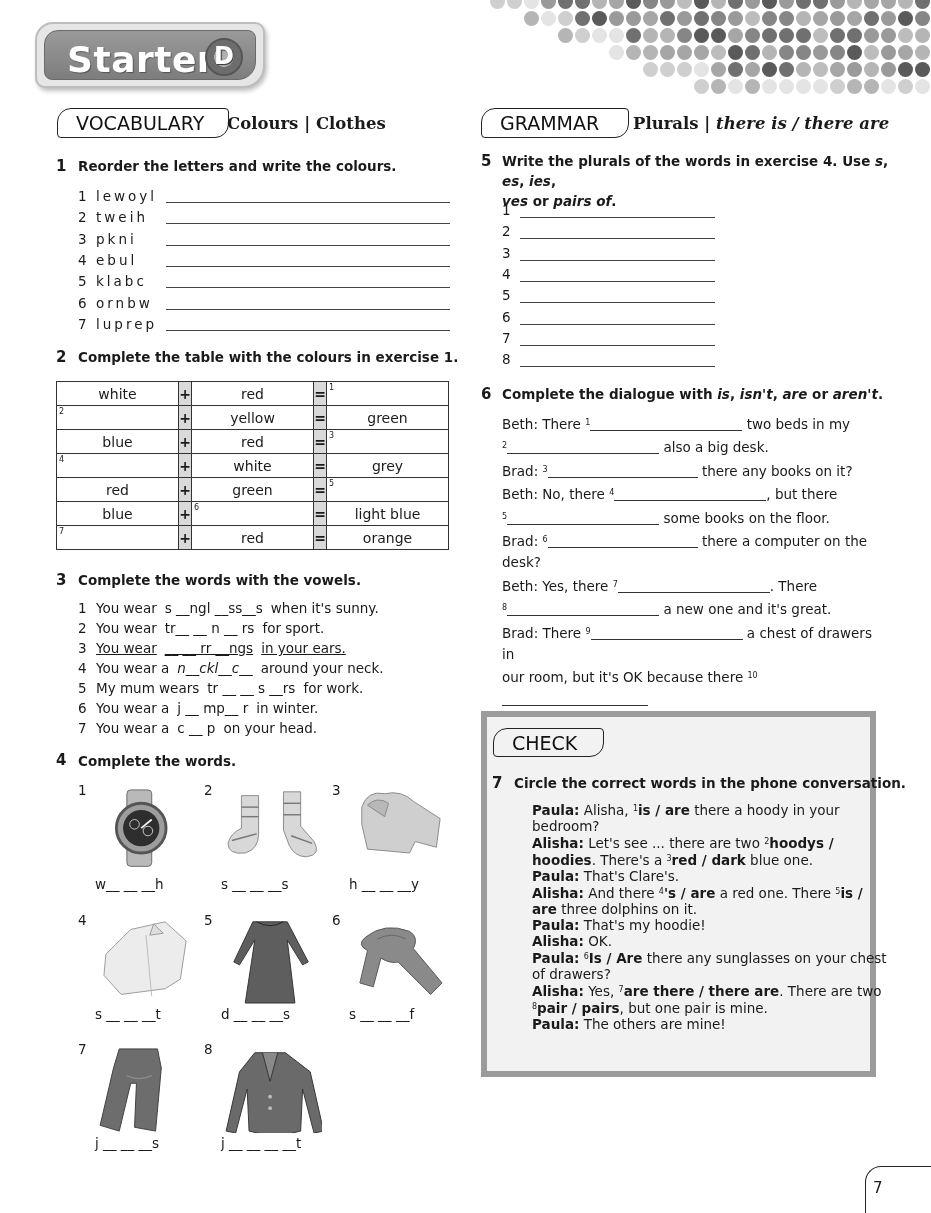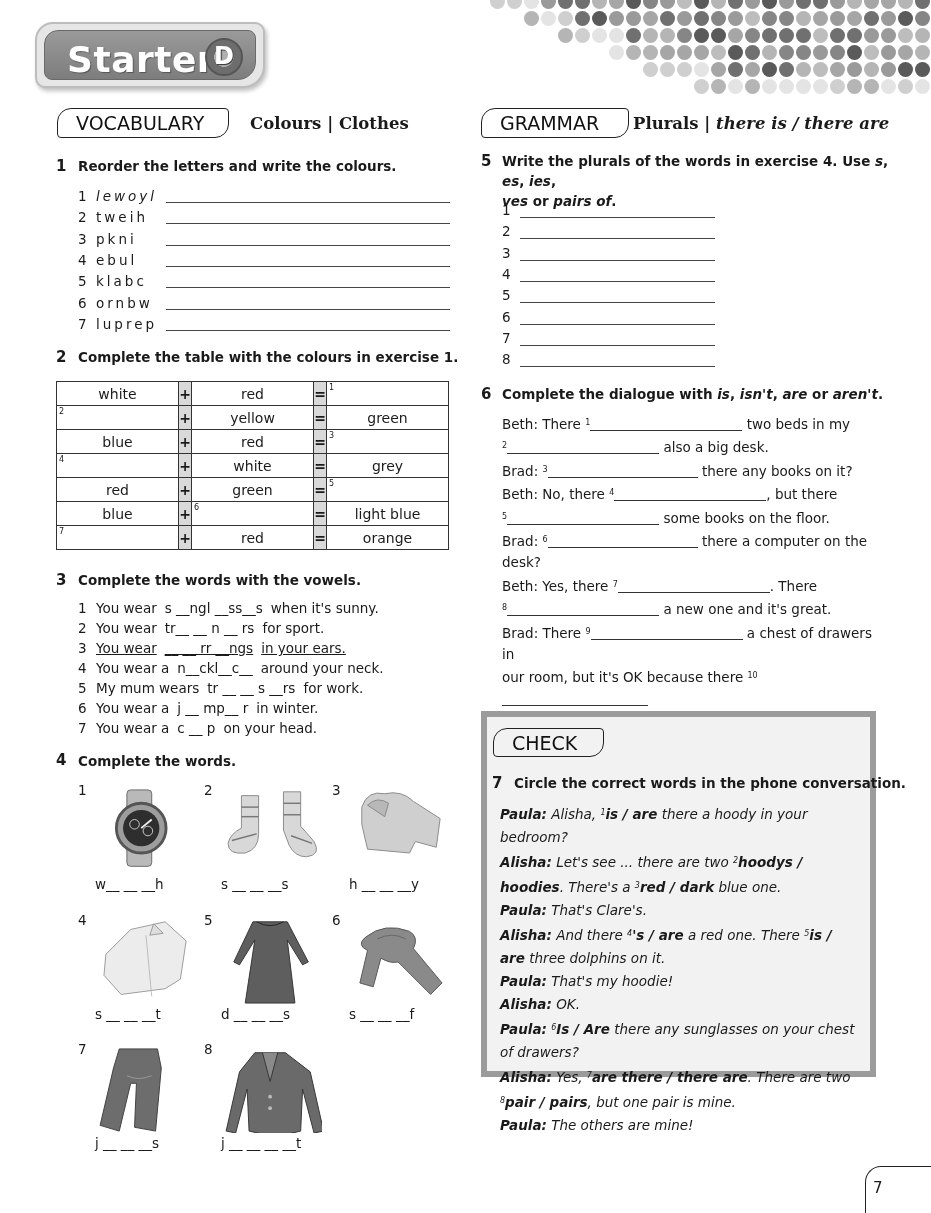--- a/index.html
+++ b/index.html
@@ -45,21 +45,21 @@
   .pnum { position: absolute; font-size: 13.5px; }
   .pword { position: absolute; font-size: 13.5px; white-space: nowrap; }
 
   
   .dlg { position: absolute; font-size: 13.5px; line-height: 21.4px; }
   .dlg sup { font-size: 8px; vertical-align: 4px; }
   .blank { display: inline-block; border-bottom: 1.3px solid #333; height: 14px; vertical-align: -2px; }
 
   
   .check { position: absolute; left: 481px; top: 711px; width: 395px; height: 366px; background: #f2f2f2; border: 6px solid #9b9b9b; }
-  .check-dlg { position: absolute; left: 500px; top: 801px; width: 360px; font-size: 13.5px; line-height: 23px; font-style: italic; }
+  .check-dlg { position: absolute; left: 532px; top: 801px; width: 360px; font-size: 13.5px; line-height: 16px; }
   .check-dlg b { font-weight: bold; }
   .check-dlg sup { font-size: 8px; vertical-align: 4px; }
 
   .page-tab { position: absolute; left: 865px; top: 1166px; width: 70px; height: 60px; border-left: 1.5px solid #222; border-top: 1.5px solid #222; border-radius: 16px 0 0 0; }
   .page-num { position: absolute; left: 873px; top: 1179px; font-size: 15px; }
 </style>
 </head>
 <body>
 
 <div id="halftone">
@@ -192,34 +192,34 @@
     <span class="starter-text">Starter</span>
     <div class="starter-disc">
       <span>D</span>
     </div>
   </div>
 </div>
 
 <div class="tag" style="left:57px; top:108px; width:172px;">
   <span>VOCABULARY</span>
 </div>
-<div class="tag-sub" style="left:250px; top:114px;">Colours | Clothes</div>
+<div class="tag-sub" style="left:227px; top:114px;">Colours | Clothes</div>
 
 <div class="tag" style="left:481px; top:108px; width:148px;">
   <span>GRAMMAR</span>
 </div>
 <div class="tag-sub" style="left:633px; top:114px;">
   <span>Plurals | </span><i>there is / there are</i>
 </div>
 
 <div class="ex-num" style="left:56px; top:157px;">1</div>
 <div class="ex-title" style="left:78px; top:156px;">Reorder the letters and write the colours.</div>
 <div id="ex1-list">
     <span class="row" style="left:78px; top:188px;">1</span>
-    <span class="row letters" style="left:96px; top:188px;font-style:italic;">lewoyl</span>
+    <span class="row letters" style="left:96px; top:188px;">lewoyl</span>
     <div class="line" style="left:166px; top:202px; width:284px;"></div>
     <span class="row" style="left:78px; top:209.3px;">2</span>
     <span class="row letters" style="left:96px; top:209.3px;">tweih</span>
     <div class="line" style="left:166px; top:223.3px; width:284px;"></div>
     <span class="row" style="left:78px; top:230.6px;">3</span>
     <span class="row letters" style="left:96px; top:230.6px;">pkni</span>
     <div class="line" style="left:166px; top:244.6px; width:284px;"></div>
     <span class="row" style="left:78px; top:251.9px;">4</span>
     <span class="row letters" style="left:96px; top:251.9px;">ebul</span>
     <div class="line" style="left:166px; top:265.9px; width:284px;"></div>
@@ -289,21 +289,21 @@
       </tr>
     </tbody>
   </table>
 
 <div class="ex-num" style="left:56px; top:571px;">3</div>
 <div class="ex-title" style="left:78px; top:570px;">Complete the words with the vowels.</div>
 <div id="ex3-list">
     <div class="row" style="left:78px; top:600px;"><span style="display:inline-block;width:18px;">1</span><span>You wear</span><span style="margin:0 8px;">s __ngl __ss__s</span><span>when it's sunny.</span></div>
     <div class="row" style="left:78px; top:620px;"><span style="display:inline-block;width:18px;">2</span><span>You wear</span><span style="margin:0 8px;">tr__ __ n __ rs</span><span>for sport.</span></div>
     <div class="row" style="left:78px; top:640px;text-decoration:underline;"><span style="display:inline-block;width:18px;">3</span><span>You wear</span><span style="margin:0 8px;">__ __ rr __ngs</span><span>in your ears.</span></div>
-    <div class="row" style="left:78px; top:660px;"><span style="display:inline-block;width:18px;">4</span><span>You wear a</span><span style="margin:0 8px;">n__ckl__c__</span><span>around your neck.</span></div>
+    <div class="row" style="left:78px; top:660px;"><span style="display:inline-block;width:18px;">4</span><span>You wear a</span><span style="margin:0 8px;font-style:italic;">n__ckl__c__</span><span>around your neck.</span></div>
     <div class="row" style="left:78px; top:680px;"><span style="display:inline-block;width:18px;">5</span><span>My mum wears</span><span style="margin:0 8px;">tr __ __ s __rs</span><span>for work.</span></div>
     <div class="row" style="left:78px; top:700px;"><span style="display:inline-block;width:18px;">6</span><span>You wear a</span><span style="margin:0 8px;">j __ mp__ r</span><span>in winter.</span></div>
     <div class="row" style="left:78px; top:720px;"><span style="display:inline-block;width:18px;">7</span><span>You wear a</span><span style="margin:0 8px;">c __ p</span><span>on your head.</span></div>
   </div>
 
 <div class="ex-num" style="left:56px; top:751px;">4</div>
 <div class="ex-title" style="left:78px; top:751px;">Complete the words.</div>
 <div id="ex4-grid">
     <span class="pnum" style="left:78px; top:782px;">1</span>
     <div class="pic" style="left:96px; top:788px; width:100px; height:86px;"><svg width="100" height="86" viewBox="0 0 100 90">

